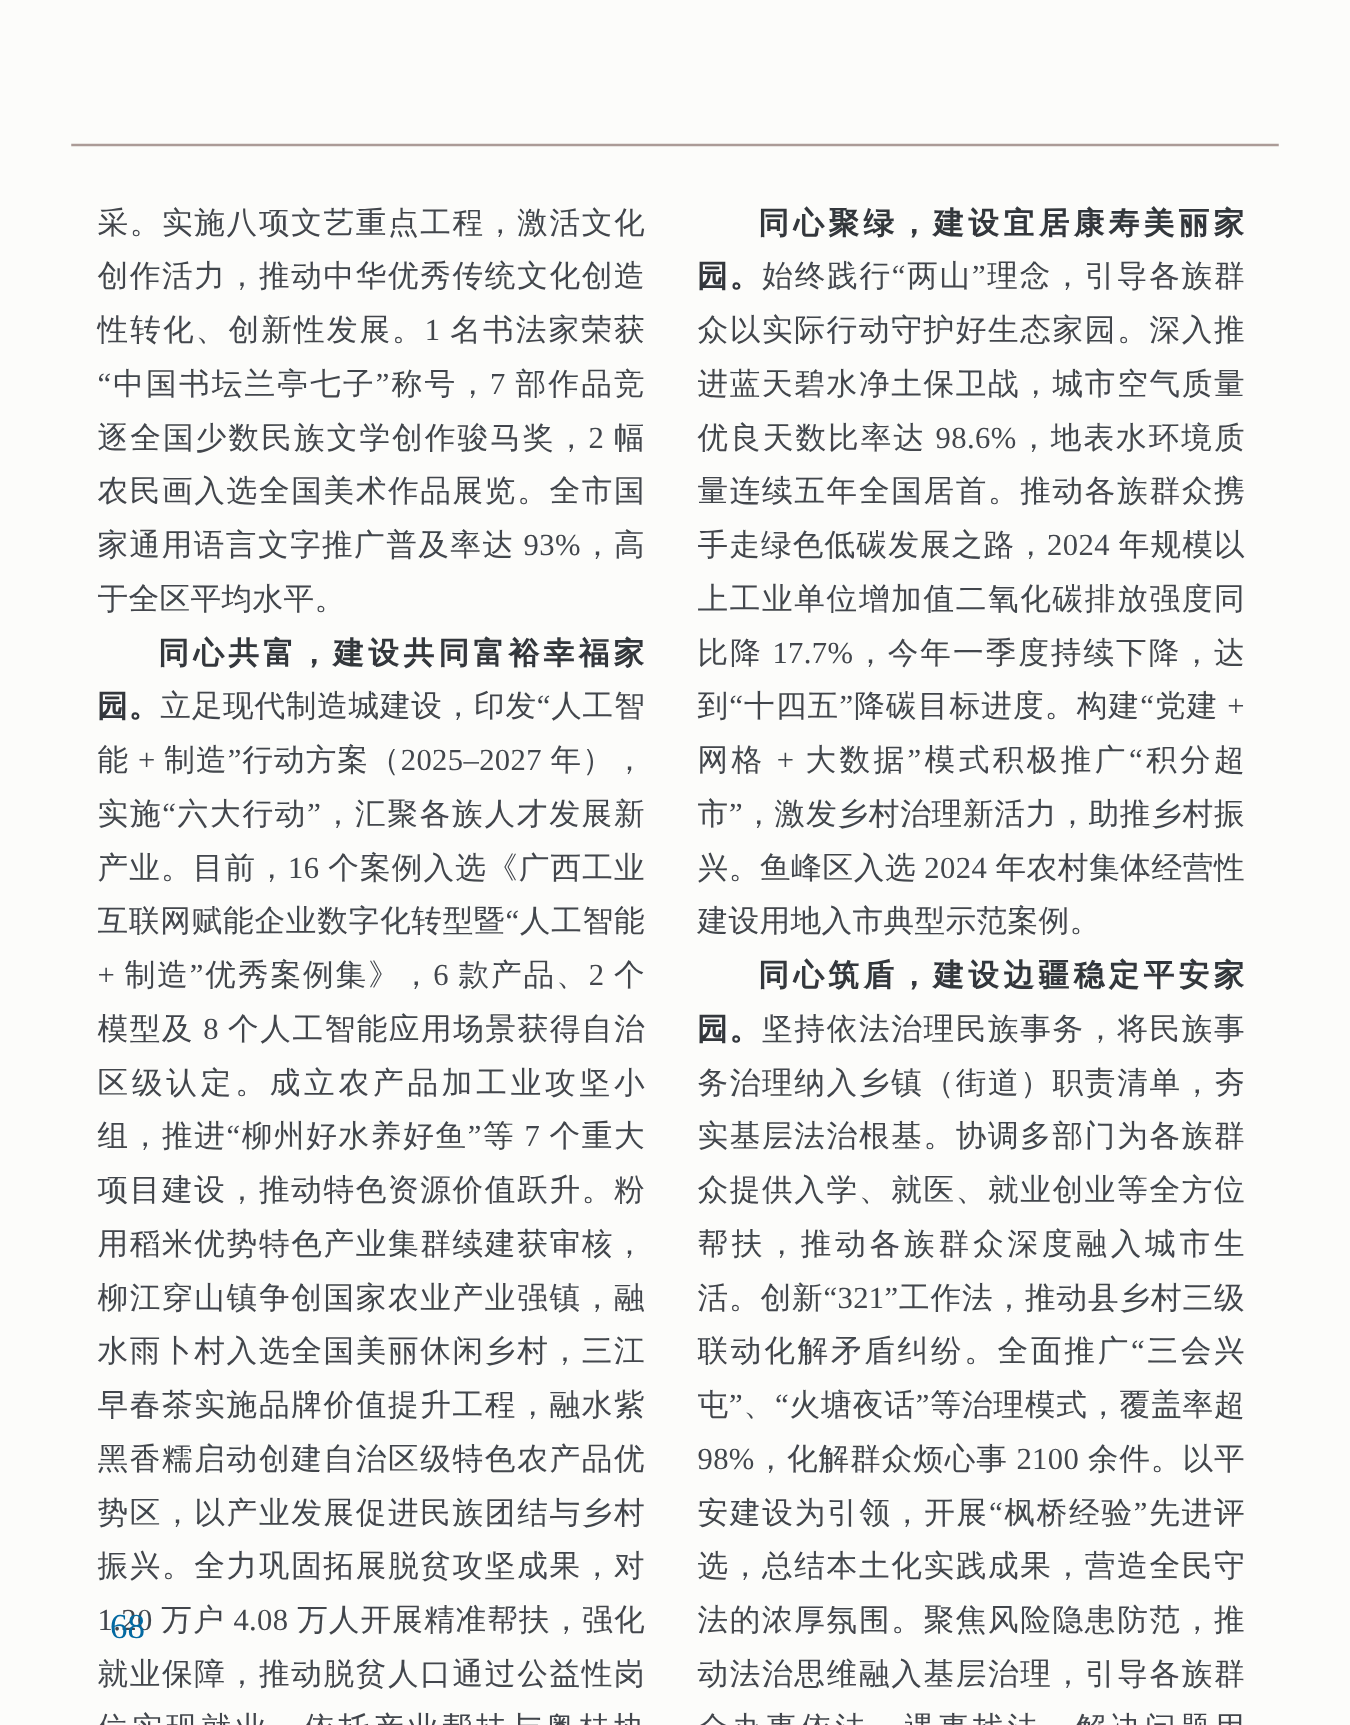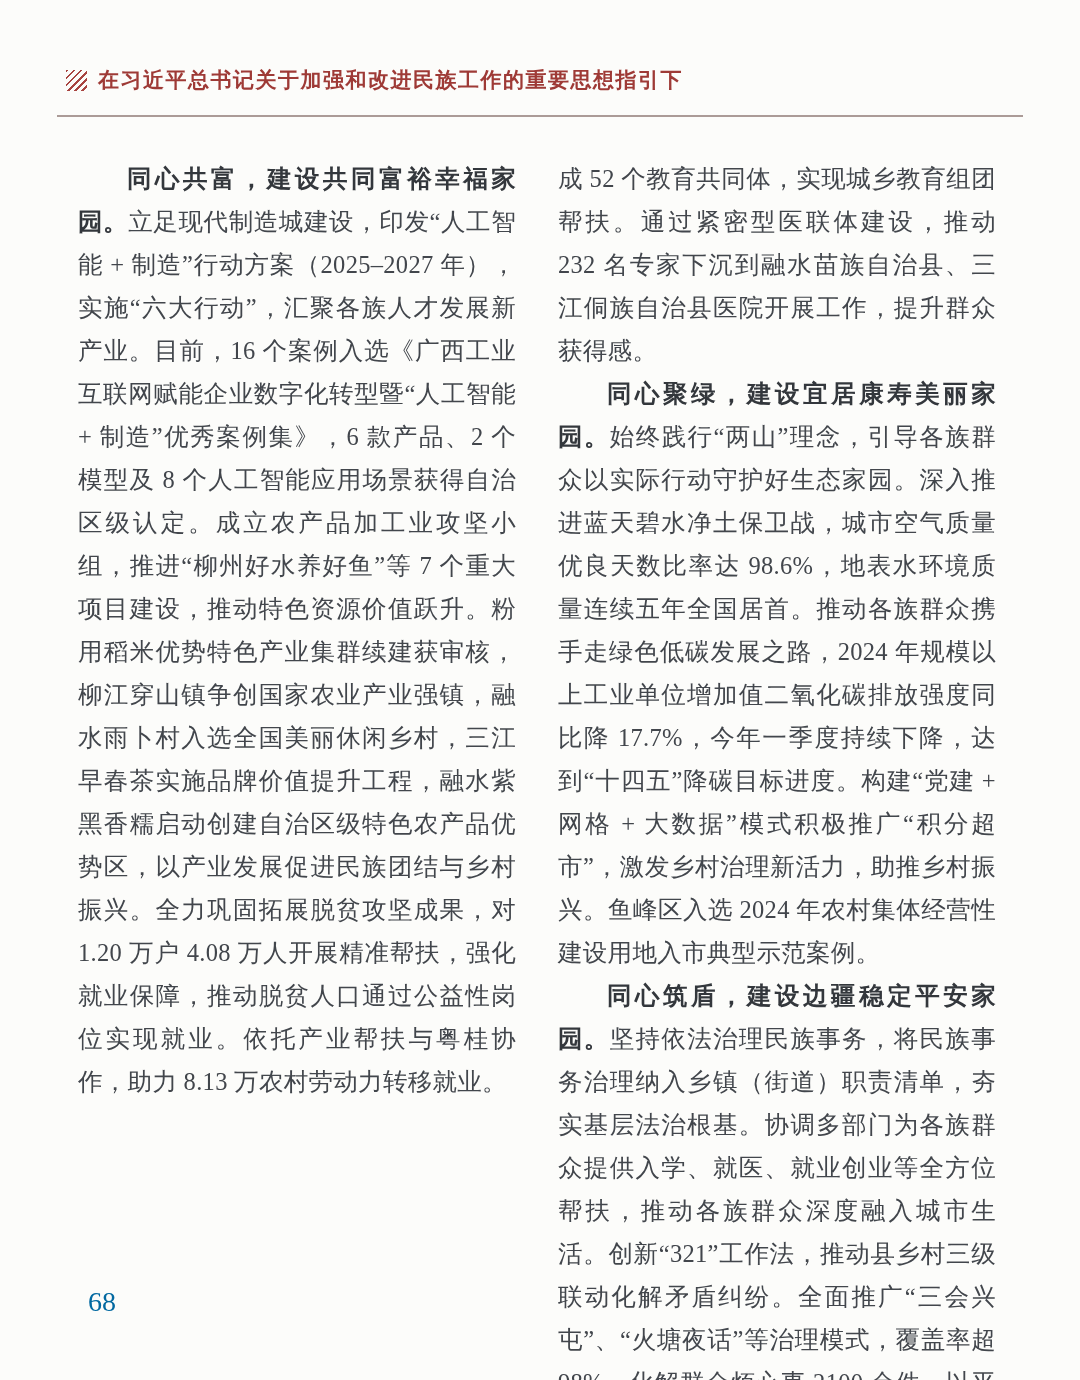--- a/index.html
+++ b/index.html
@@ -63,36 +63,32 @@
     font-size:28px;
     color:#0369a1;
     font-family:"Liberation Serif","DejaVu Serif",serif;
   }
 </style>
 </head>
 <body>
 
 <div class="page">
 
-  <header class="running-head">
-    <span class="hatch"></span>
-    <h1>在习近平总书记关于加强和改进民族工作的重要思想指引下</h1>
-  </header>
 
   <div class="header-rule"></div>
 
   <main class="columns">
 
     <section class="col">
+      <p class="para no-indent"><span>采。实施八项文艺重点工程，激活文化创作活力，推动中华优秀传统文化创造性转化、创新性发展。1 名书法家荣获“中国书坛兰亭七子”称号，7 部作品竞逐全国少数民族文学创作骏马奖，2 幅农民画入选全国美术作品展览。全市国家通用语言文字推广普及率达 93%，高于全区平均水平。</span></p>
       <p class="para"><span class="lead">同心共富，建设共同富裕幸福家园。</span><span>立足现代制造城建设，印发“人工智能 + 制造”行动方案（2025–2027 年），实施“六大行动”，汇聚各族人才发展新产业。目前，16 个案例入选《广西工业互联网赋能企业数字化转型暨“人工智能 + 制造”优秀案例集》，6 款产品、2 个模型及 8 个人工智能应用场景获得自治区级认定。成立农产品加工业攻坚小组，推进“柳州好水养好鱼”等 7 个重大项目建设，推动特色资源价值跃升。粉用稻米优势特色产业集群续建获审核，柳江穿山镇争创国家农业产业强镇，融水雨卜村入选全国美丽休闲乡村，三江早春茶实施品牌价值提升工程，融水紫黑香糯启动创建自治区级特色农产品优势区，以产业发展促进民族团结与乡村振兴。全力巩固拓展脱贫攻坚成果，对 1.20 万户 4.08 万人开展精准帮扶，强化就业保障，推动脱贫人口通过公益性岗位实现就业。依托产业帮扶与粤桂协作，助力 8.13 万农村劳动力转移就业。</span></p>
 
     </section>
 
     <section class="col">
-      <p class="para no-indent"><span>成 52 个教育共同体，实现城乡教育组团帮扶。通过紧密型医联体建设，推动 232 名专家下沉到融水苗族自治县、三江侗族自治县医院开展工作，提升群众获得感。</span></p>
       <p class="para"><span class="lead">同心聚绿，建设宜居康寿美丽家园。</span><span>始终践行“两山”理念，引导各族群众以实际行动守护好生态家园。深入推进蓝天碧水净土保卫战，城市空气质量优良天数比率达 98.6%，地表水环境质量连续五年全国居首。推动各族群众携手走绿色低碳发展之路，2024 年规模以上工业单位增加值二氧化碳排放强度同比降 17.7%，今年一季度持续下降，达到“十四五”降碳目标进度。构建“党建 + 网格 + 大数据”模式积极推广“积分超市”，激发乡村治理新活力，助推乡村振兴。鱼峰区入选 2024 年农村集体经营性建设用地入市典型示范案例。</span></p>
       <p class="para"><span class="lead">同心筑盾，建设边疆稳定平安家园。</span><span>坚持依法治理民族事务，将民族事务治理纳入乡镇（街道）职责清单，夯实基层法治根基。协调多部门为各族群众提供入学、就医、就业创业等全方位帮扶，推动各族群众深度融入城市生活。创新“321”工作法，推动县乡村三级联动化解矛盾纠纷。全面推广“三会兴屯”、“火塘夜话”等治理模式，覆盖率超 98%，化解群众烦心事 2100 余件。以平安建设为引领，开展“枫桥经验”先进评选，总结本土化实践成果，营造全民守法的浓厚氛围。聚焦风险隐患防范，推动法治思维融入基层治理，引导各族群众办事依法、遇事找法、解决问题用法、化解矛盾靠法。</span></p>
 
     </section>
 
   </main>
 
   <footer>
     <span class="pageno">68</span>
   </footer>

